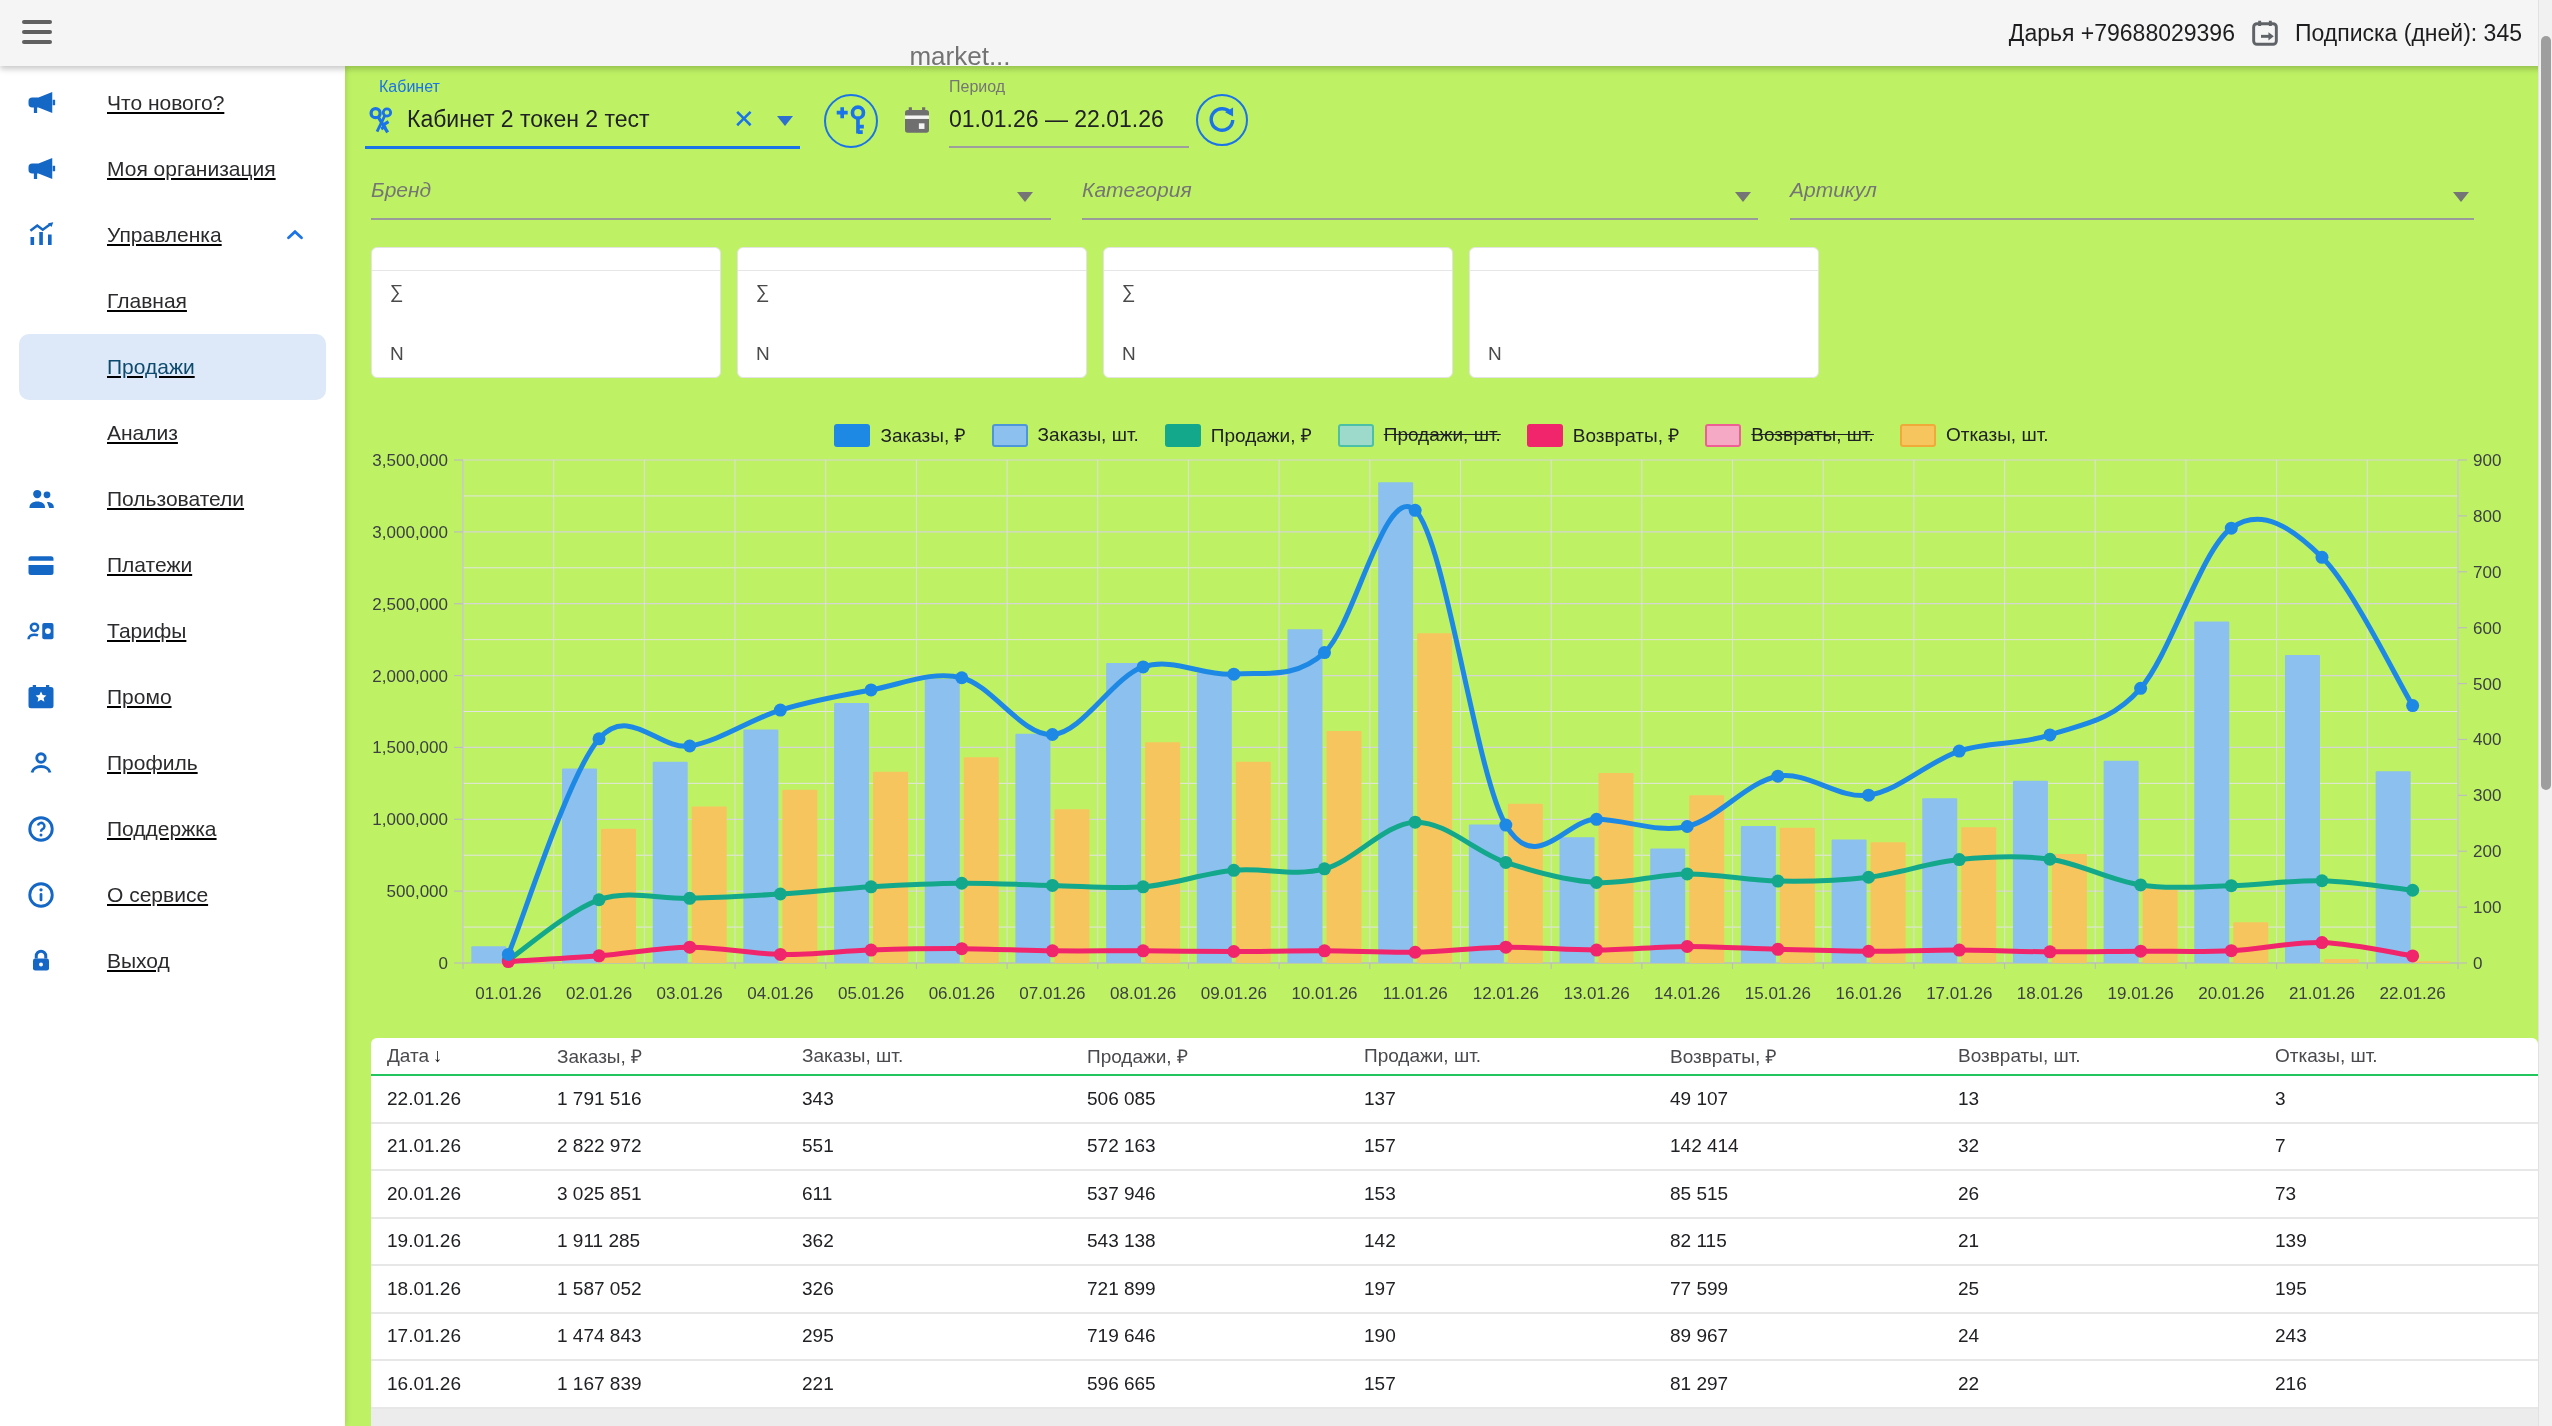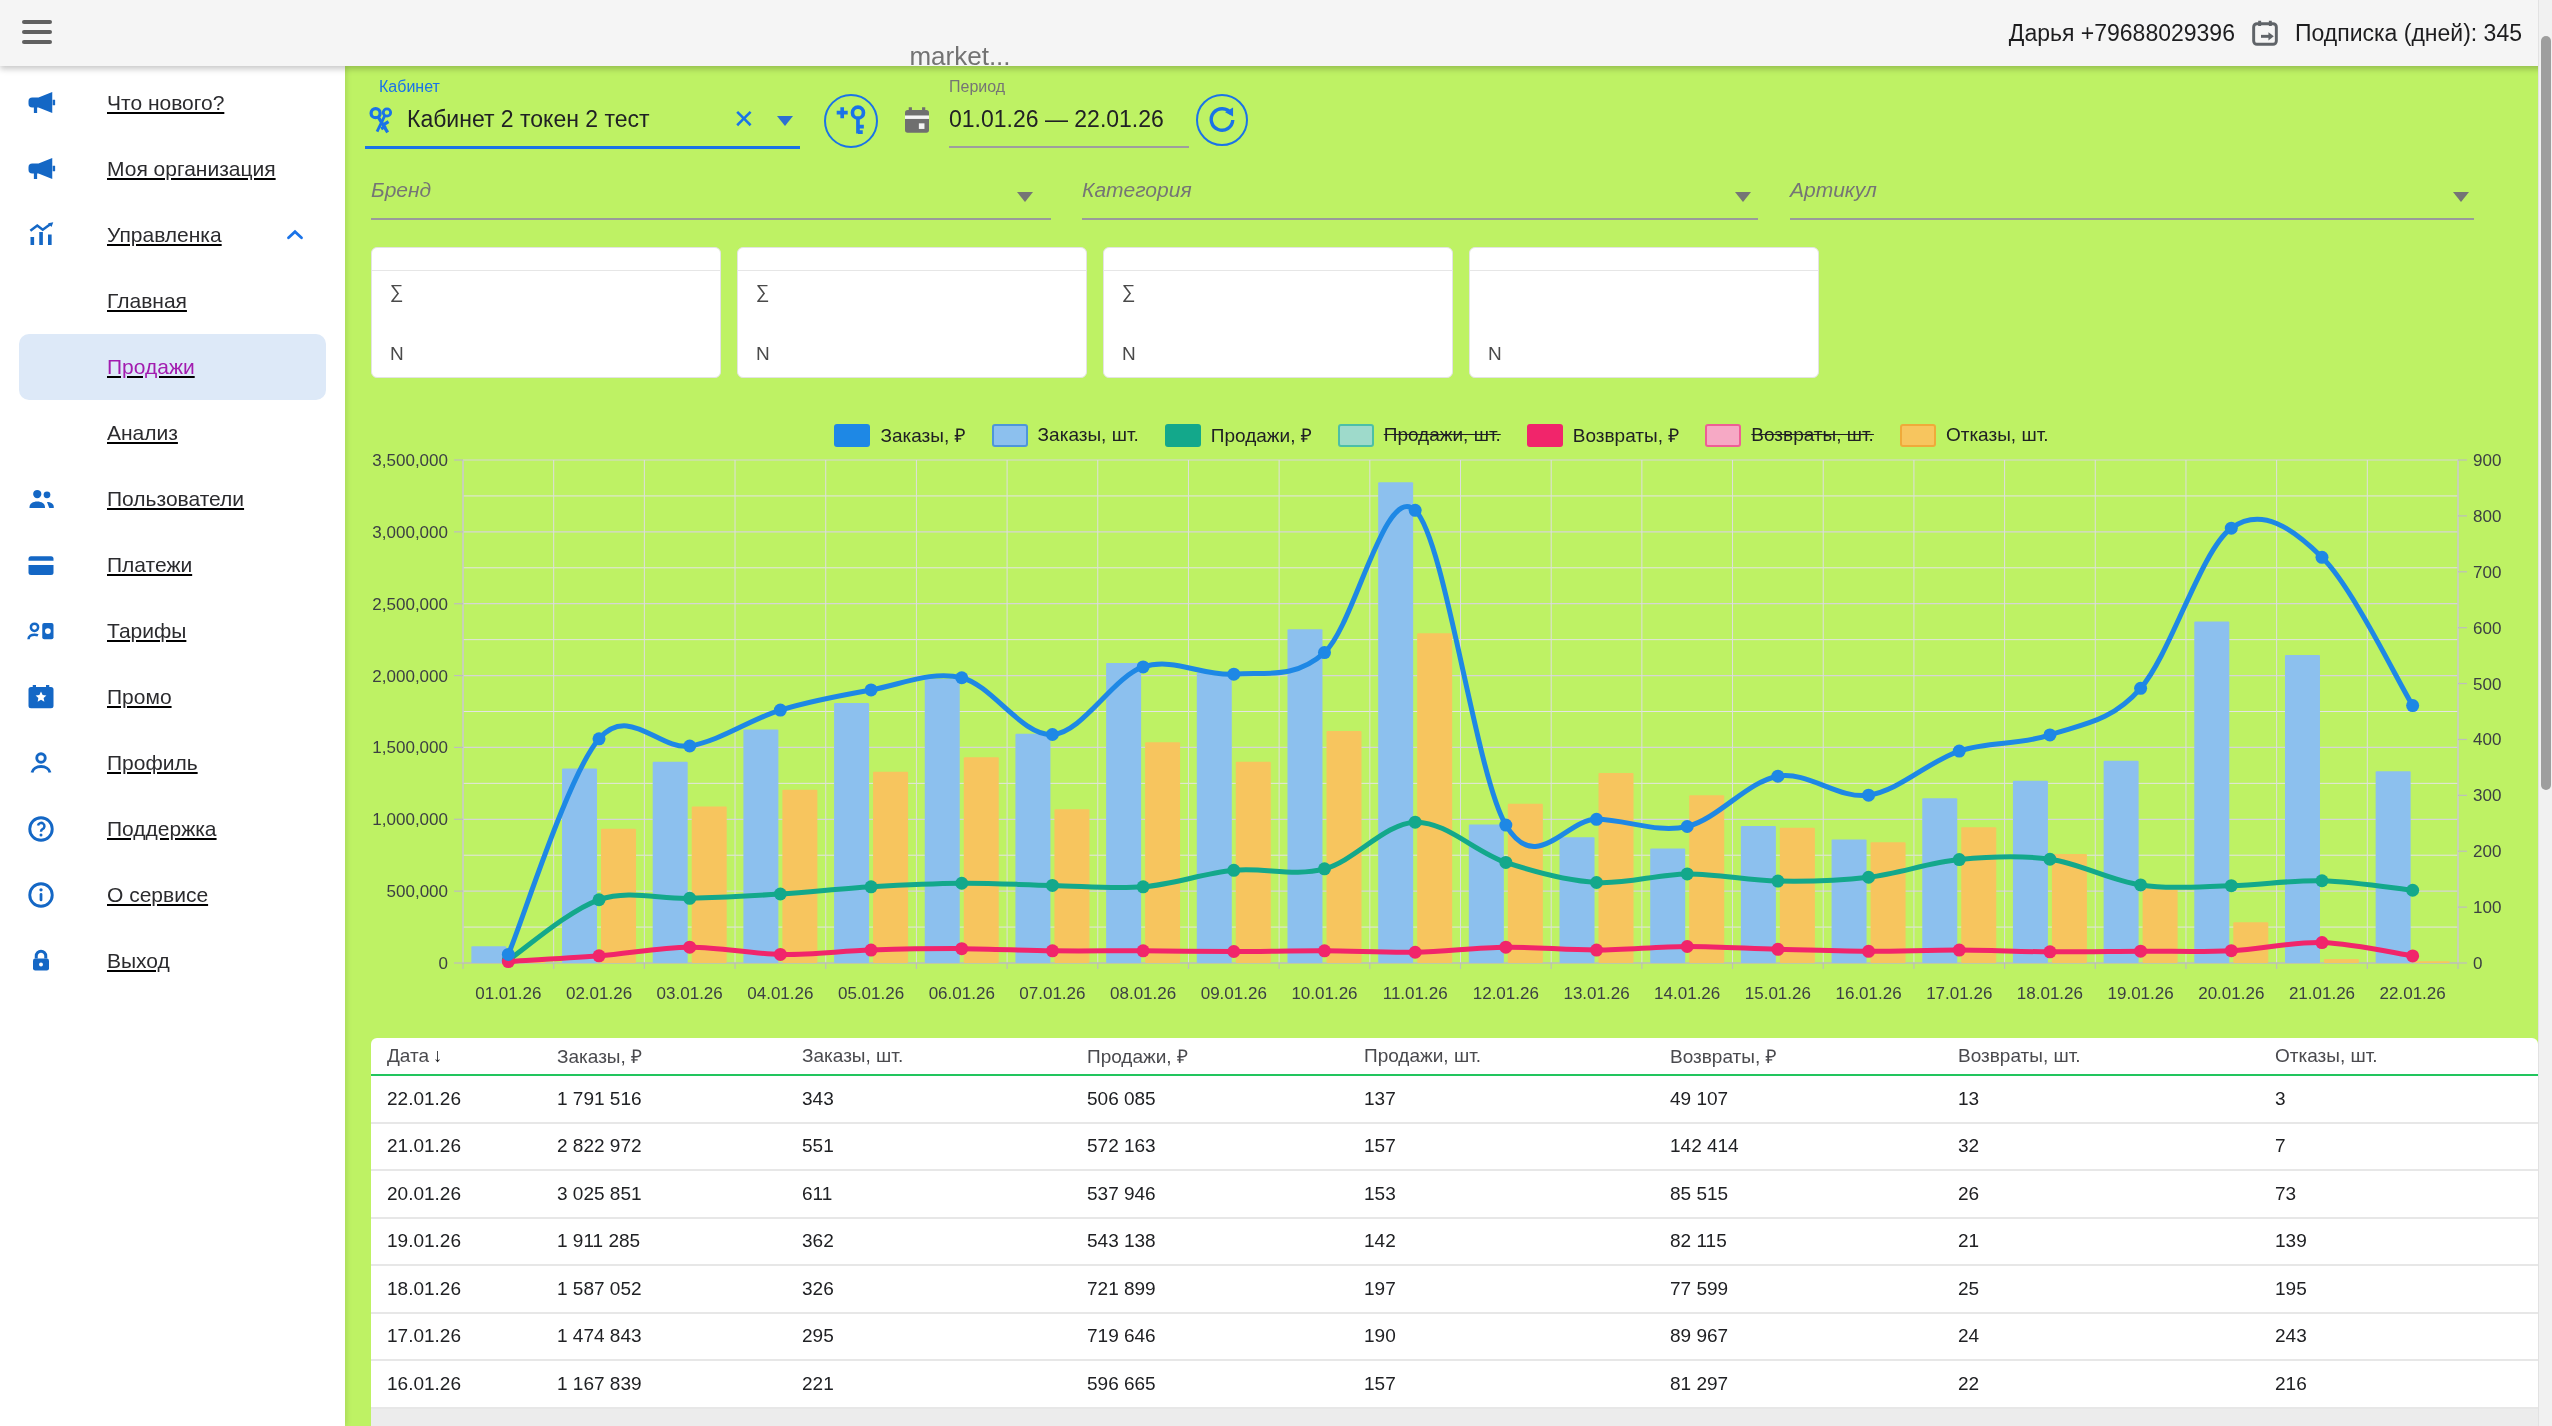--- a/index.html
+++ b/index.html
@@ -19,21 +19,21 @@
 
   
   .sidebar { position:absolute; left:0; top:66px; width:345px; height:1360px; background:#ffffff;
              box-shadow:2px 0 5px rgba(0,0,0,.10); z-index:4; }
   .sidebar ul { list-style:none; padding-top:4px;text-decoration:underline; }
   .side-item { height:66px; margin:0 19px; display:flex; align-items:center; padding:0 18px 0 7px;
                border-radius:10px; cursor:pointer; }
   .side-item .ico { width:30px; height:30px; flex:0 0 30px; margin-right:51px; }
   .side-item .lbl { font-size:21px; color:#2b2b2e; white-space:nowrap; }
   .side-item.selected { background:#dde9f8; }
-  .side-item.selected .lbl { color:#a21caf; }
+  .side-item.selected .lbl { color:#0c4a6e; }
   .side-item .chev { margin-left:auto; width:26px; height:26px; }
 
   
   .main { position:absolute; left:345px; top:66px; width:2193px; height:1360px; background:#bef264; }
 
   
   .flabel { position:absolute; font-size:16px; }
   .blue-t { color:#1a73e8; } .gray-t { color:#757575; }
   .cab-keys { position:absolute; left:20px; top:38px; width:34px; height:34px; }
   .cab-value { position:absolute; left:62px; top:40px; font-size:23px; color:#202124; }

